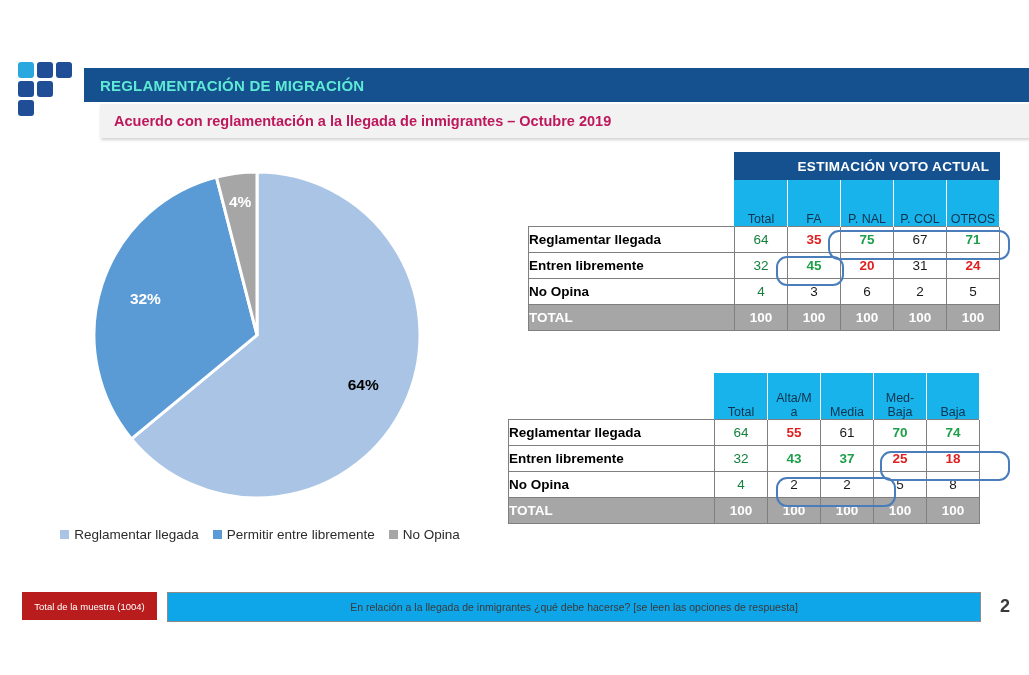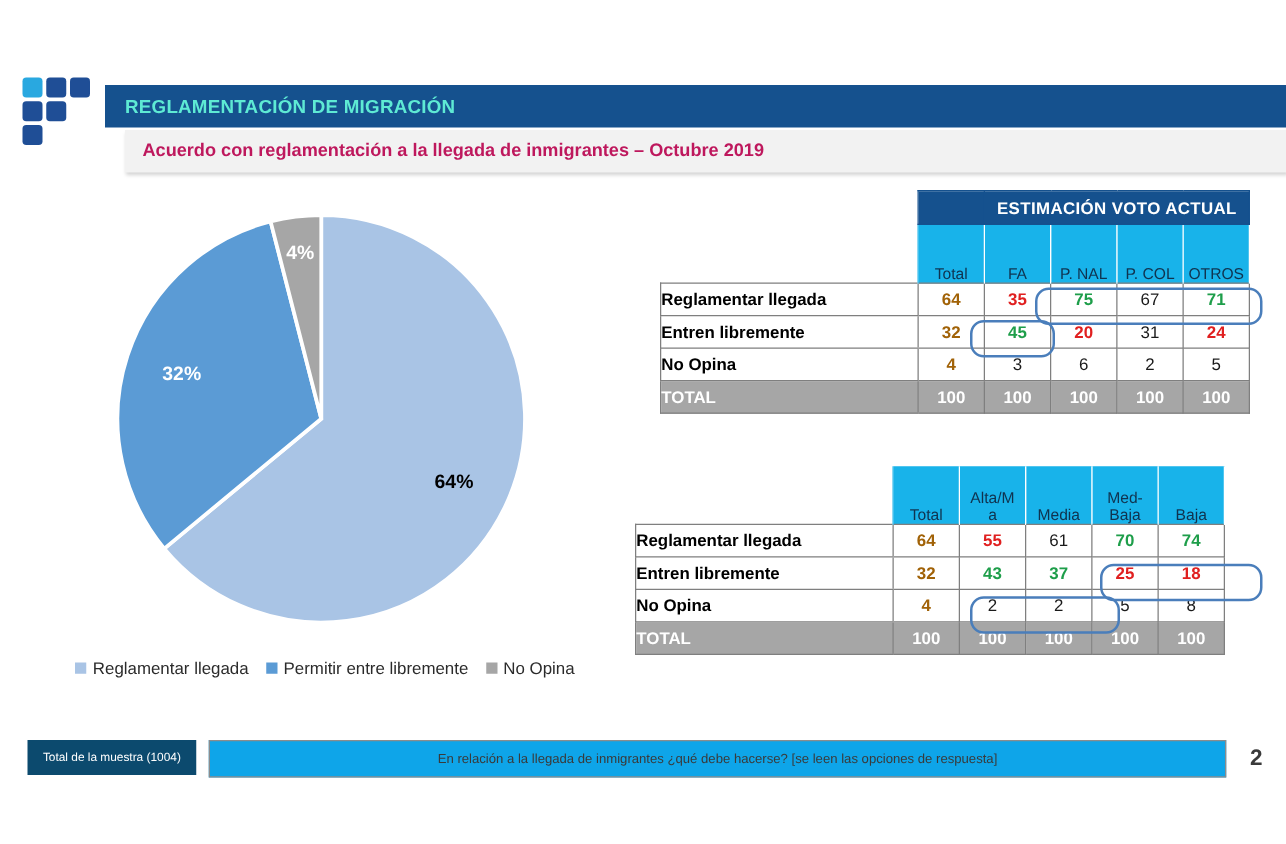--- a/index.html
+++ b/index.html
@@ -73,41 +73,41 @@
     vertical-align:bottom;padding-bottom:3px;height:46px;
     border-left:1px solid #ffffff;border-right:1px solid #ffffff;
   }
   .cyan-head.first{border-left:1px solid #18B3EA;}
   .cyan-blank{background:#15518E;border:1px solid #15518E;}
 
   .dcell{
     width:52px;text-align:center;height:25px;
     border:1px solid #7f7f7f;background:#fff;font-size:13.5px;
   }
-  .dcell.total{font-weight:bold;color:#a16207;}
+  .dcell.total{font-weight:normal;color:#15803d;}
   .v-red{color:#E02020;font-weight:bold;}
   .v-green{color:#1E9E4A;font-weight:bold;}
   .v-plain{color:#1a1a1a;}
 
   .trow-total td{
     background:#A6A6A6;color:#ffffff;font-weight:bold;
     border:1px solid #7f7f7f;height:25px;
   }
   .trow-total td.lbl-col{background:#A6A6A6;color:#ffffff;border-right:none;}
 
   
   .ring{
     position:absolute;border:2.2px solid #4A7EBB;border-radius:11px;
     pointer-events:none;background:transparent;
   }
 
   
   #foot-tag{
     position:absolute;left:22px;top:592px;width:135px;height:28px;
-    background:#0c4a6e;color:#ffffff;font-size:9.5px;
+    background:#b91c1c;color:#ffffff;font-size:9.5px;
     display:flex;align-items:center;justify-content:center;
   }
   #foot-box{
     position:absolute;left:167px;top:592px;width:812px;height:28px;
     background:#0ea5e9;border:1px solid #8c8c8c;
     display:flex;align-items:center;justify-content:center;
     font-size:10.5px;color:#3a3a3a;
   }
   #page-num{
     position:absolute;left:990px;top:592px;width:30px;height:28px;

